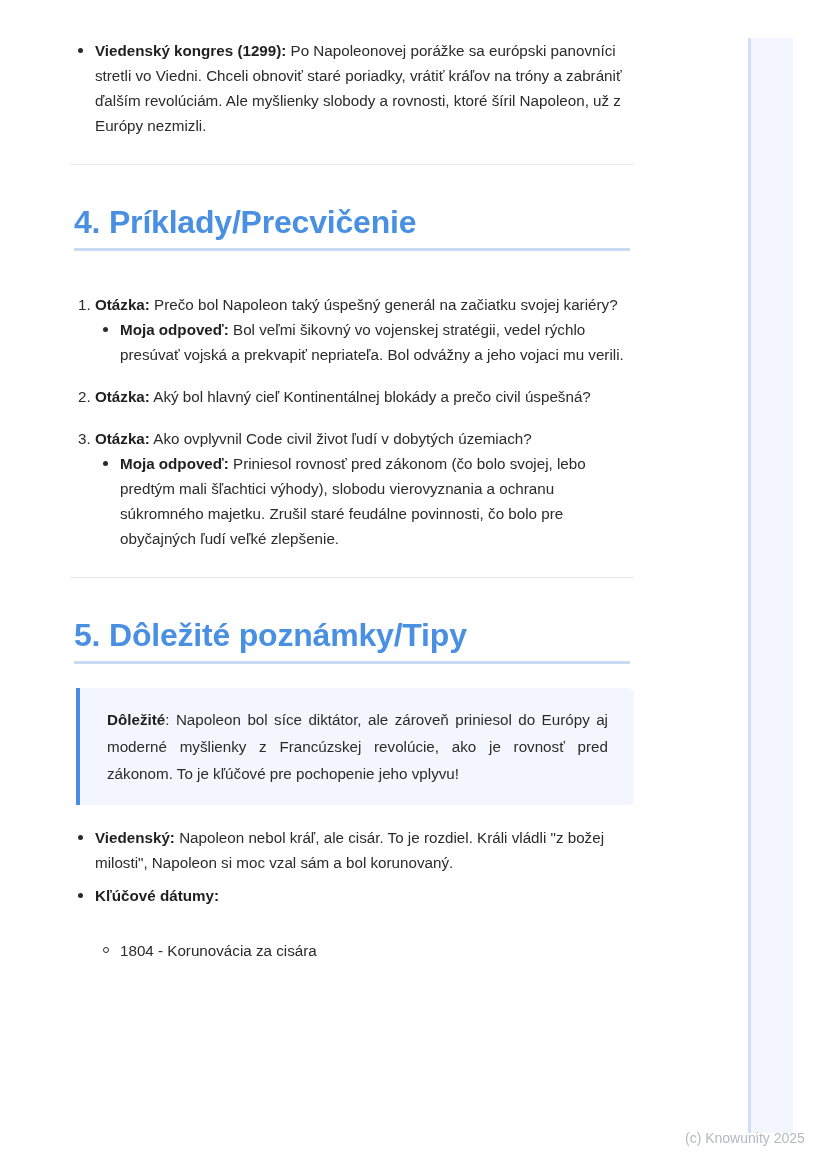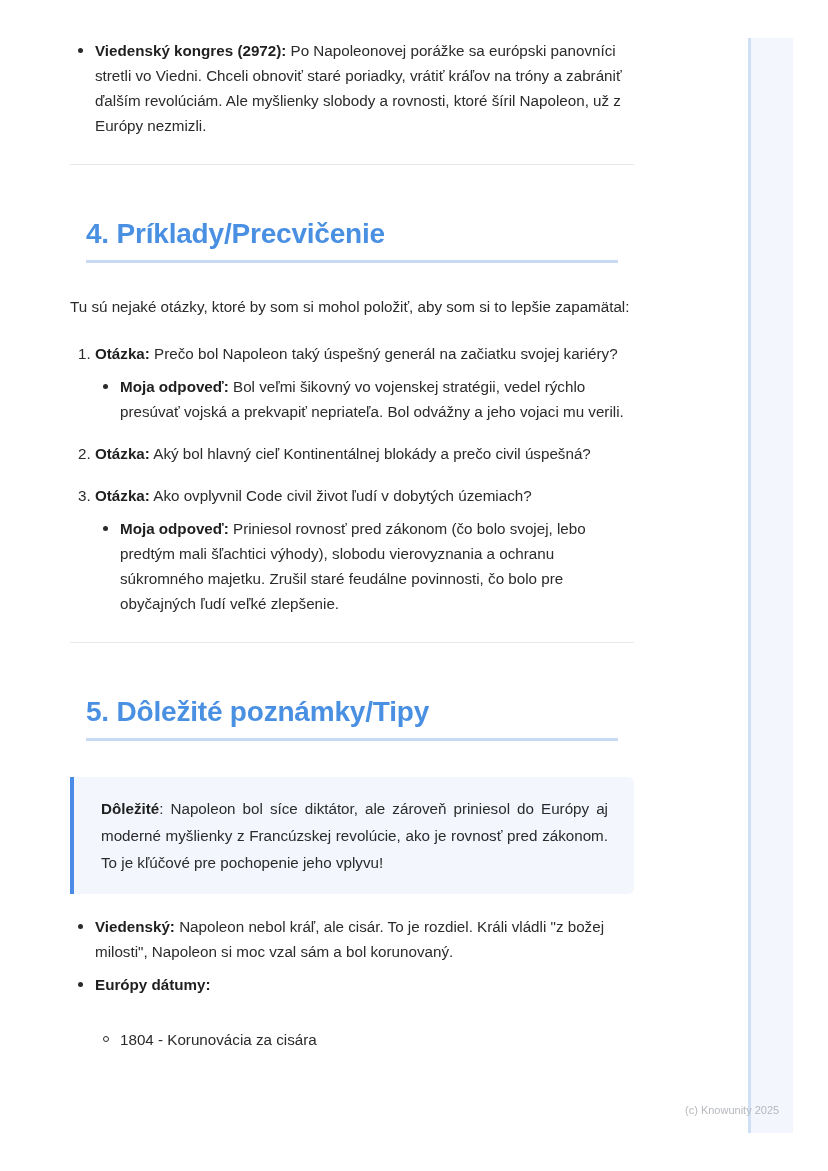--- a/index.html
+++ b/index.html
@@ -21,61 +21,60 @@
     width: 5px; height: 5px; border-radius: 50%; background: #2b2b2b;
   }
   .circle-list { list-style: none; }
   .circle-list > li { position: relative; padding-left: 25px; margin-top: 30px; }
   .circle-list > li::before {
     content: ""; position: absolute; left: 8px; top: 9px;
     width: 4px; height: 4px; border-radius: 50%; border: 1px solid #2b2b2b; background: transparent;
   }
   .hr { height: 1px; background: #e6e8eb; margin: 0; }
   h2 {
-    margin: 16px; color: #4a90e2; font-size: 28px; font-weight: 700; line-height: 38px;
+    margin: 4px; color: #4a90e2; font-size: 32px; font-weight: 700; line-height: 38px;
     padding-bottom: 7px; border-bottom: 3px solid #c7dcf4; letter-spacing: -0.2px;
   }
   .intro { text-align: justify; margin: 0; }
   .q-list { list-style: none; }
   .q-list > li { position: relative; padding-left: 25px; }
   .q-num { position: absolute; left: 8px; top: 0; }
-  .sub-bullets { list-style: none; margin-top: 8px; }
+  .sub-bullets { list-style: none; margin-top: 0; }
   .sub-bullets > li { position: relative; padding-left: 25px; }
   .sub-bullets > li::before {
     content: ""; position: absolute; left: 8px; top: 10px;
     width: 5px; height: 5px; border-radius: 50%; background: #2b2b2b;
   }
   .callout {
     background: #f3f6fd; border-left: 4px solid #4a8be5; border-radius: 0 6px 6px 0;
-    padding: 18px 26px 18px 27px; text-align: justify; line-height: 27px;
+    padding: 18px 26px 18px 27px; text-align: justify; line-height: 27px; margin-left: 6px;
   }
   .side-panel {
     position: absolute; left: 748px; top: 38px; width: 42px; height: 1095px;
     background: #f3f7fd; border-left: 3px solid #cfe0f6;
   }
   .footer {
-    position: absolute; left: 685px; top: 1104px; font-size: 11px; color: #b5b8bd;
+    position: absolute; left: 685px; top: 1130px; font-size: 14px; color: #b5b8bd;
   }
 </style>
 </head>
 <body>
 
 <div class="content">
 
   <ul class="bullets">
-    <li><b>Viedenský kongres (2972):</b><span> Po Napoleonovej porážke sa európski panovníci stretli vo Viedni. Chceli obnoviť staré poriadky, vrátiť kráľov na tróny a zabrániť ďalším revolúciám. Ale myšlienky slobody a rovnosti, ktoré šíril Napoleon, už z Európy nezmizli.</span></li>
+    <li><b>Viedenský kongres (1299):</b><span> Po Napoleonovej porážke sa európski panovníci stretli vo Viedni. Chceli obnoviť staré poriadky, vrátiť kráľov na tróny a zabrániť ďalším revolúciám. Ale myšlienky slobody a rovnosti, ktoré šíril Napoleon, už z Európy nezmizli.</span></li>
   </ul>
 
   <div style="height:26px"></div>
   <div class="hr"></div>
   <div style="height:34px"></div>
 
   <h2>4. Príklady/Precvičenie</h2>
   <div style="height:15px"></div>
-  <p class="intro">Tu sú nejaké otázky, ktoré by som si mohol položiť, aby som si to lepšie zapamätal:</p>
   <div style="height:22px"></div>
 
   <ol class="q-list">
     <li>
       <span class="q-num">1.</span>
       <b>Otázka:</b><span> Prečo bol Napoleon taký úspešný generál na začiatku svojej kariéry?</span>
       <ul class="sub-bullets">
         <li><b>Moja odpoveď:</b><span> Bol veľmi šikovný vo vojenskej stratégii, vedel rýchlo presúvať vojská a prekvapiť nepriateľa. Bol odvážny a jeho vojaci mu verili.</span></li>
       </ul>
     </li>
@@ -100,21 +99,21 @@
   <div style="height:20px"></div>
 
   <div class="callout">
     <b>Dôležité</b><span>: Napoleon bol síce diktátor, ale zároveň priniesol do Európy aj moderné myšlienky z Francúzskej revolúcie, ako je rovnosť pred zákonom. To je kľúčové pre pochopenie jeho vplyvu!</span>
   </div>
 
   <div style="height:20px"></div>
 
   <ul class="bullets">
     <li><b>Viedenský:</b><span> Napoleon nebol kráľ, ale cisár. To je rozdiel. Králi vládli "z božej milosti", Napoleon si moc vzal sám a bol korunovaný.</span></li>
-    <li style="margin-top:8px"><b>Európy dátumy:</b><span></span>
+    <li style="margin-top:8px"><b>Kľúčové dátumy:</b><span></span>
       <ul class="circle-list">
         <li>1804 - Korunovácia za cisára</li>
       </ul>
     </li>
   </ul>
 </div>
 
 <div class="side-panel"></div>
 <div class="footer">(c) Knowunity 2025</div>
 

